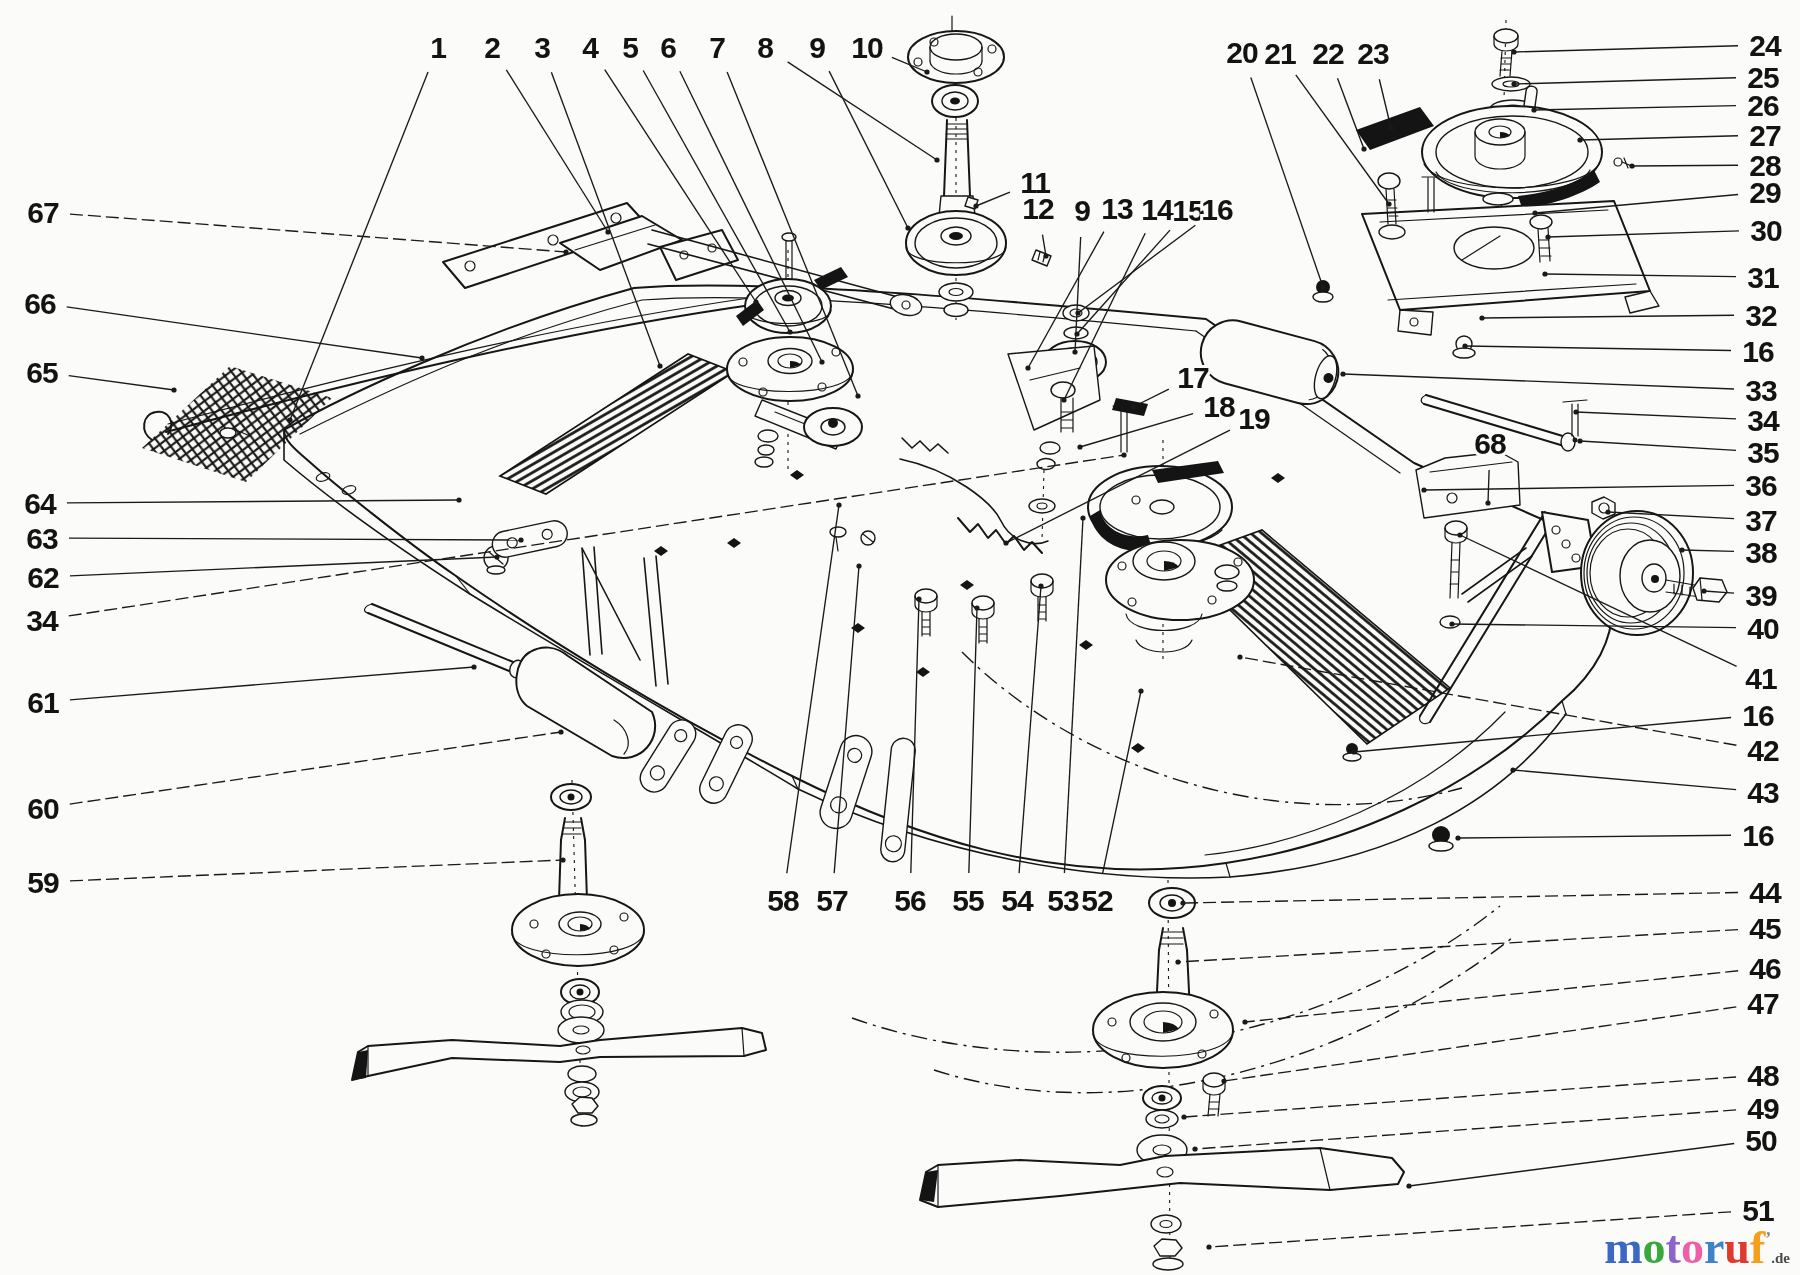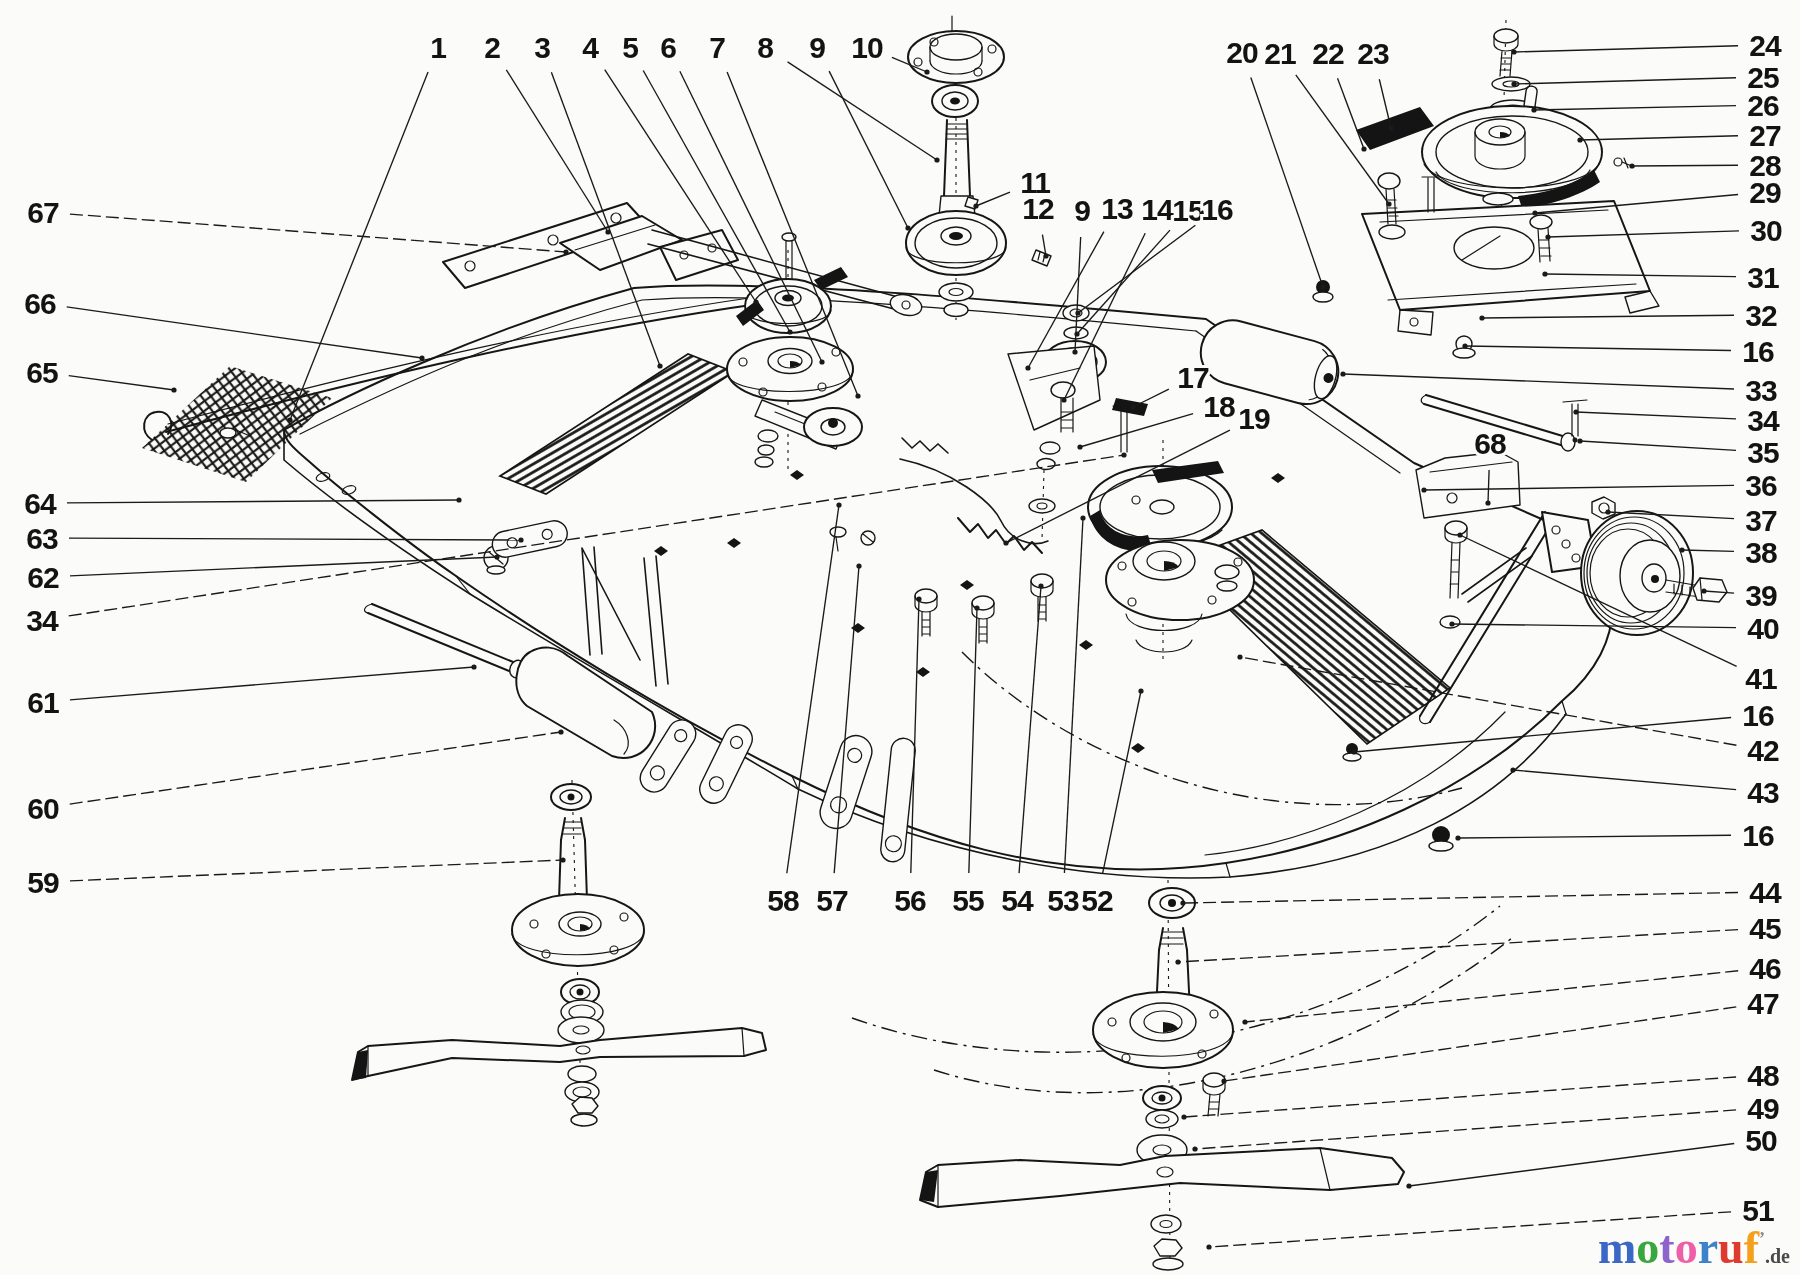--- a/index.html
+++ b/index.html
@@ -14,21 +14,21 @@
   .wht1{fill:#fbfbf9;stroke:#161616;stroke-width:1.4;stroke-linejoin:round;}
   .blk{fill:#141414;stroke:none;}
   .dash{stroke:#161616;fill:none;stroke-width:1.1;stroke-dasharray:3 5;}
   .cdash{stroke:#161616;fill:none;stroke-width:1.4;stroke-dasharray:16 6 3 6;}
   .leader{stroke:#1a1a1a;stroke-width:1.35;fill:none;}
   .ldot{fill:#1a1a1a;}
   .plabel{font:700 30px "Liberation Sans",sans-serif;fill:#131313;text-anchor:middle;
           paint-order:stroke;stroke:#fbfbf9;stroke-width:6px;letter-spacing:-1px;}
   #watermark{position:absolute;right:10px;bottom:4px;font-family:"Liberation Serif",serif;
              font-weight:700;font-size:46px;line-height:1;user-select:none;}
-  #watermark .suffix{font-size:20px;font-weight:700;text-align:center;}
+  #watermark .suffix{font-size:15px;font-weight:700;text-align:center;}
   #watermark .tick{font-size:18px;vertical-align:18px;}
 </style>
 </head>
 <body>
 
 <div id="page">
 <svg width="1800" height="1275" viewBox="0 0 1800 1275">
   <defs>
     <pattern id="stripeL" width="7" height="7" patternUnits="userSpaceOnUse" patternTransform="rotate(-30)">
       <path d="M0,3.5 H7" stroke="#141414" stroke-width="2.7"></path>

